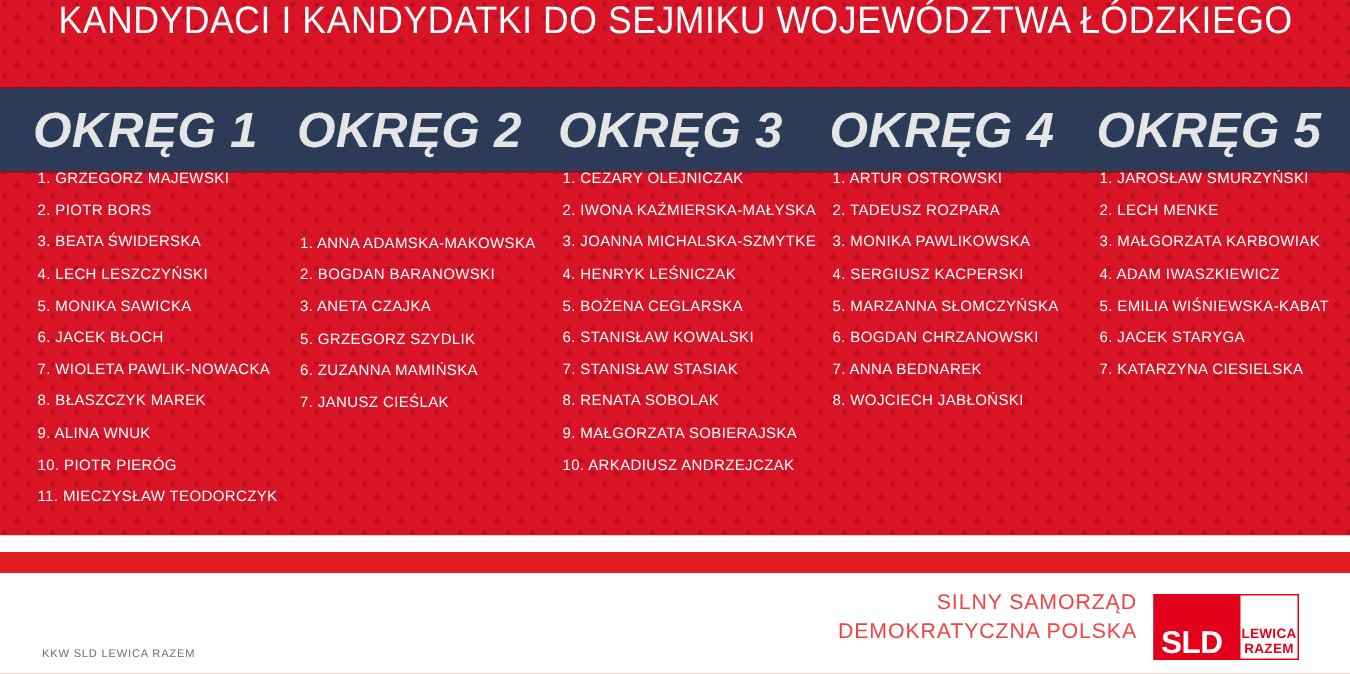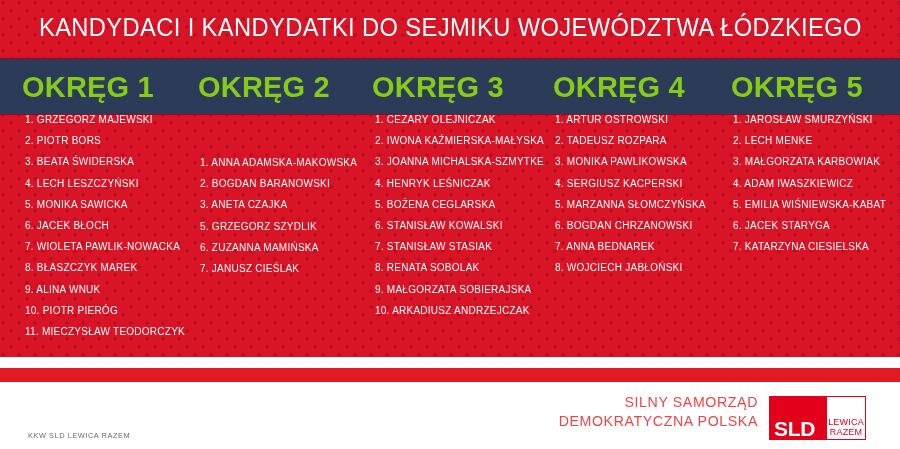--- a/index.html
+++ b/index.html
@@ -31,21 +31,21 @@
   }
 
   
   .headline-wrap {
     position: absolute;
     left: 0;
     top: 0;
     width: 900px;
     height: 42px;
     display: flex;
-    align-items: flex-end;
+    align-items: flex-start;
     justify-content: center;
   }
   .headline {
     font-family: "Liberation Sans Narrow", "Liberation Sans", sans-serif;
     font-size: 25.5px;
     font-weight: 400;
     letter-spacing: 0.4px;
     color: #ffffff;
     white-space: nowrap;
     transform: scaleX(0.93);
@@ -66,25 +66,26 @@
   }
   .navy-inner {
     position: relative;
     width: 900px;
     height: 100%;
   }
   .district-title {
     position: absolute;
     top: 50%;
     transform: translateY(-50%);
-    color: #84cc16;
-    font-size: 29px;
+    color: #e5e5e5;
+    font-size: 33px;
     font-weight: bold;
     letter-spacing: 0.2px;
     white-space: nowrap;
+    font-style: italic;
   }
 
   
   .columns {
     position: absolute;
     left: 0;
     top: 115px;
     width: 900px;
     height: 242px;
   }
@@ -193,21 +194,21 @@
     display: flex;
     flex-direction: column;
     justify-content: flex-end;
     align-items: center;
     padding-bottom: 2px;
     box-sizing: border-box;
   }
   .logo-right-inner span {
     color: #e2001a;
     font-size: 9px;
-    font-weight: normal;
+    font-weight: bold;
     line-height: 10px;
     letter-spacing: 0.2px;
   }
 </style>
 </head>
 <body>
 
 <div class="poster">
 
   <div class="headline-wrap">

